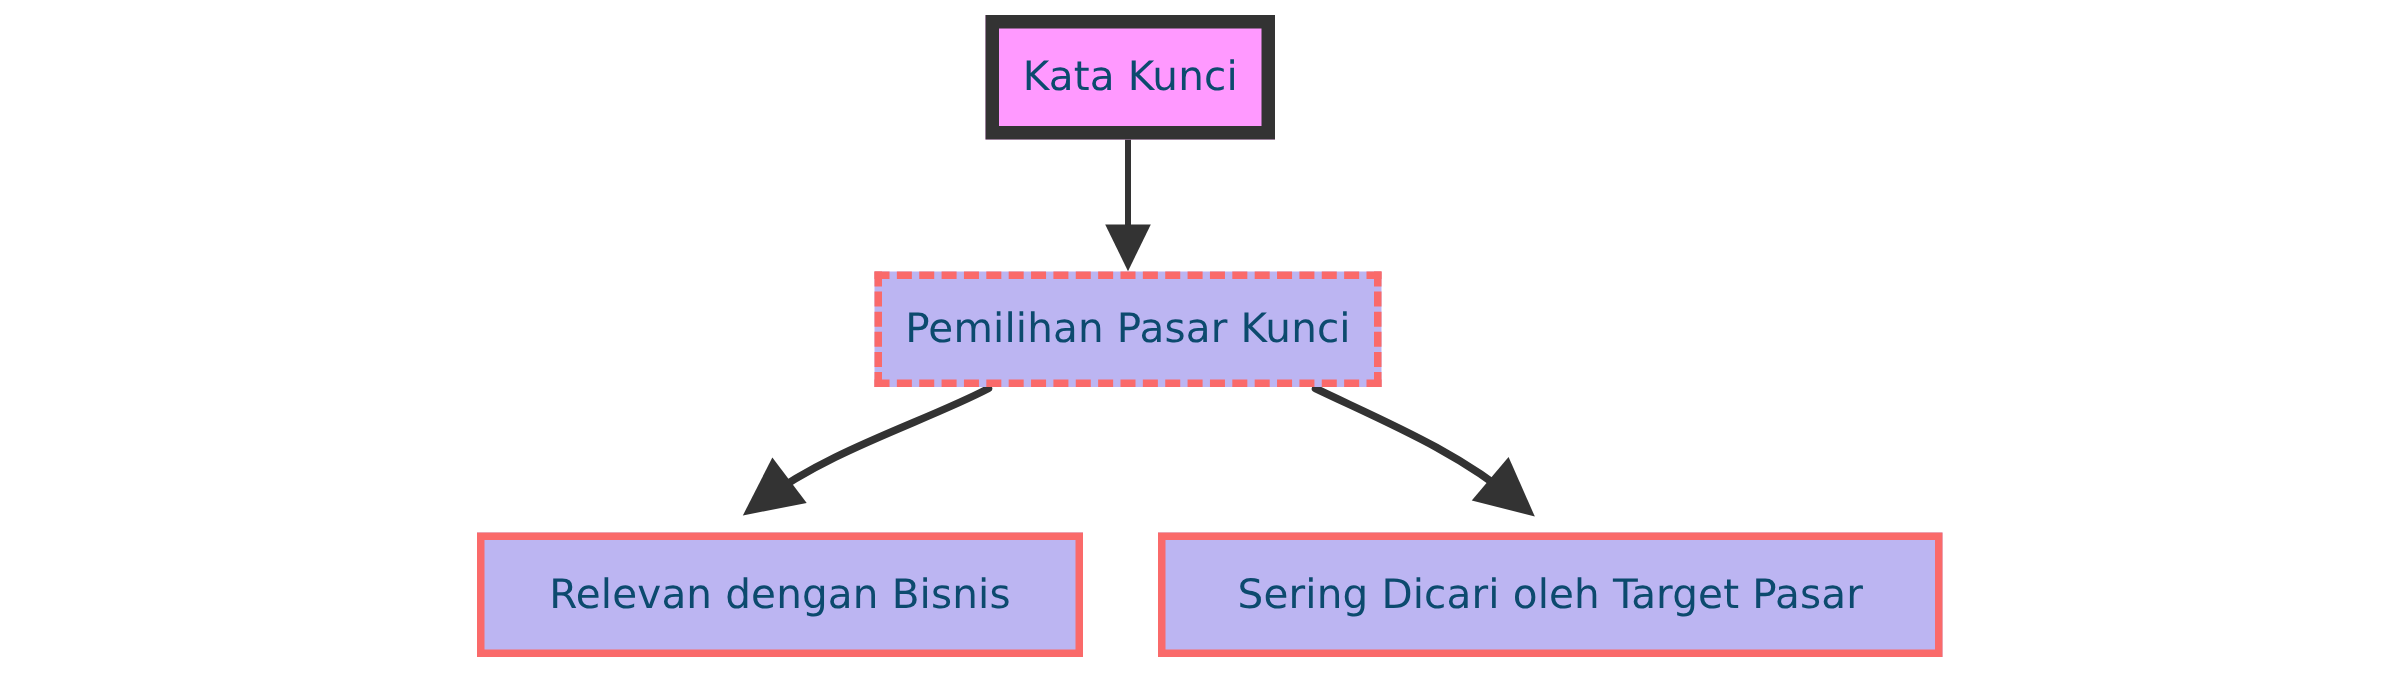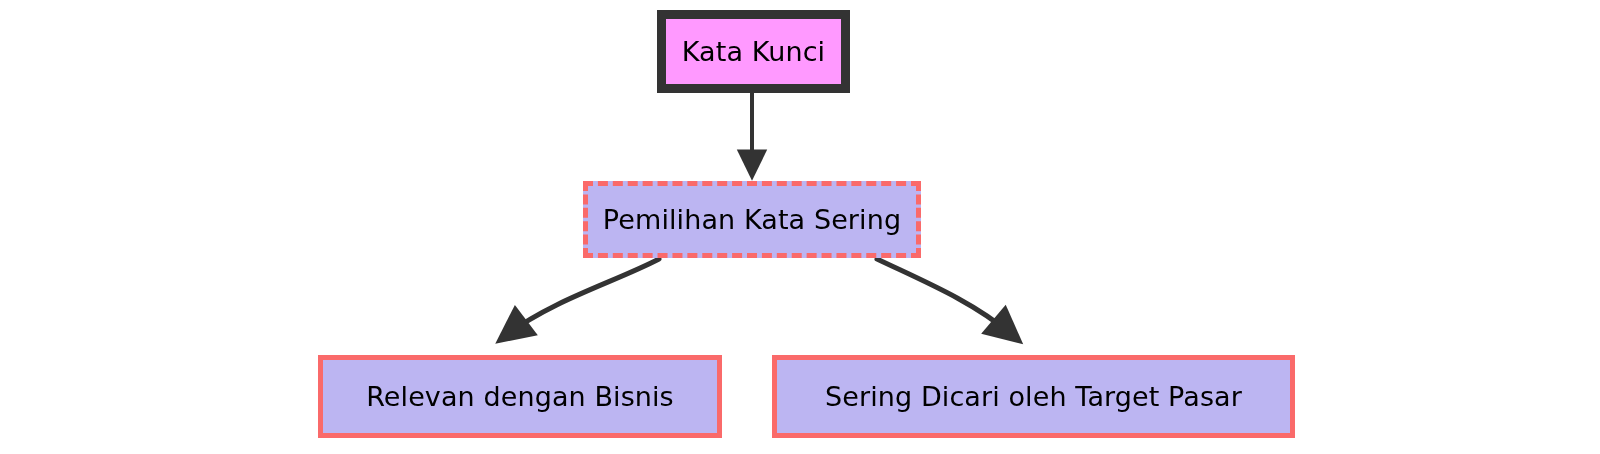--- a/index.html
+++ b/index.html
@@ -28,21 +28,21 @@
     height: 454px;
     pointer-events: none;
   }
   .node {
     position: absolute;
     box-sizing: border-box;
     display: flex;
     align-items: center;
     justify-content: center;
     text-align: center;
-    color: #000000;
+    color: #0c4a6e;
     font-size: 27px;
     line-height: 1.1;
     letter-spacing: 0.1px;
     white-space: nowrap;
   }
   
   #node-kata-kunci {
     left: 657px;
     top: 10px;
     width: 193px;
@@ -99,21 +99,21 @@
     <path d="M659,259 C617,281 553,300 508,334" fill="none" stroke="#333333" stroke-width="5" stroke-linecap="round" marker-end="url(#arrowhead)"></path>
 
     <path d="M877,259 C923,281 972,301 1011,334" fill="none" stroke="#333333" stroke-width="5" stroke-linecap="round" marker-end="url(#arrowhead)"></path>
   </svg>
 
   <div class="node" id="node-kata-kunci">
     <span class="node-label">Kata Kunci</span>
   </div>
 
   <div class="node" id="node-pemilihan-kata-kunci">
-    <span class="node-label">Pemilihan Kata Sering</span>
+    <span class="node-label">Pemilihan Pasar Kunci</span>
   </div>
 
   <div class="node" id="node-relevan-dengan-bisnis">
     <span class="node-label">Relevan dengan Bisnis</span>
   </div>
 
   <div class="node" id="node-sering-dicari-target-pasar">
     <span class="node-label">Sering Dicari oleh Target Pasar</span>
   </div>
 

